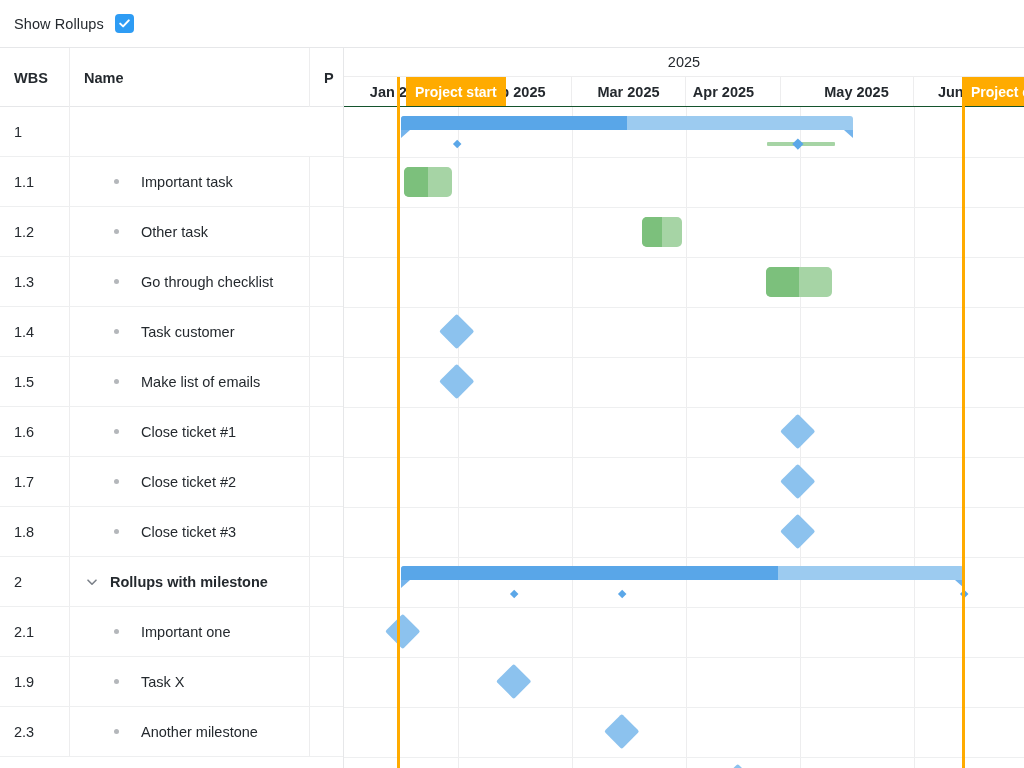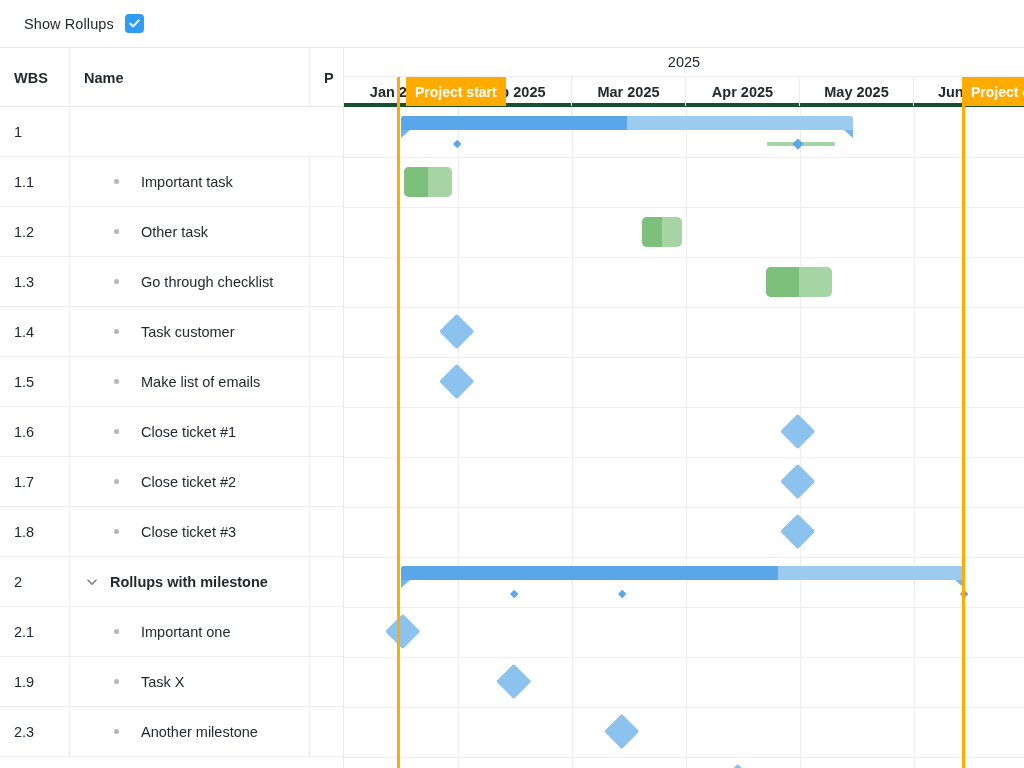--- a/index.html
+++ b/index.html
@@ -13,21 +13,21 @@
     color: #24292e;
   }
 
   #app { position: relative; width: 1024px; height: 768px; }
 
   
   .toolbar {
     position: absolute; left: 0; top: 0;
     width: 1024px; height: 47px;
     display: flex; align-items: center;
-    padding-left: 24px;
+    padding-left: 14px;
     background: #fff;
   }
   .toolbar-label {
     font-size: 14.5px; color: #24292e;
     letter-spacing: .1px;
   }
   .checkbox {
     position: relative;
     width: 19px; height: 19px;
     margin-left: 11px;
@@ -112,21 +112,21 @@
     background: #b4b7bb;
     margin-left: 30px; margin-right: 22px;
     flex: 0 0 5px;
   }
 
   
   .tl-header {
     position: relative;
     height: 59px;
     background: #fff;
-    border-bottom: 4px solid #14532d;
+    border-bottom: 1px solid #14532d;
   }
   .tl-year {
     position: relative;
     height: 29px;
     display: flex; align-items: center; justify-content: center;
     font-size: 14.5px; color: #24292e;
     border-bottom: 1px solid #ededee;
   }
   .tl-months { position: relative; height: 29px; }
   .tl-month {
@@ -242,21 +242,21 @@
   </div>
 
   <div class="chart-panel">
 
     <div class="tl-header">
       <div class="tl-year">2025</div>
       <div class="tl-months" id="tl-months">
           <div class="tl-month" style="left: 0px; width: 114px;">Jan 2025</div>
           <div class="tl-month" style="left: 114px; width: 114px;">Feb 2025</div>
           <div class="tl-month" style="left: 228px; width: 114px;">Mar 2025</div>
-          <div class="tl-month" style="left: 342px; width: 114px;">Apr 2025</div>
+          <div class="tl-month" style="left: 323px; width: 114px;">Apr 2025</div>
           <div class="tl-month" style="left: 456px; width: 114px;">May 2025</div>
           <div class="tl-month" style="left: 570px; width: 111px;">Jun 2025</div>
         </div>
     </div>
 
     <div class="chart-body" id="chart-body">
         <div class="vline" style="left: 114px;"></div>
         <div class="vline" style="left: 228px;"></div>
         <div class="vline" style="left: 342px;"></div>
         <div class="vline" style="left: 456px;"></div>

